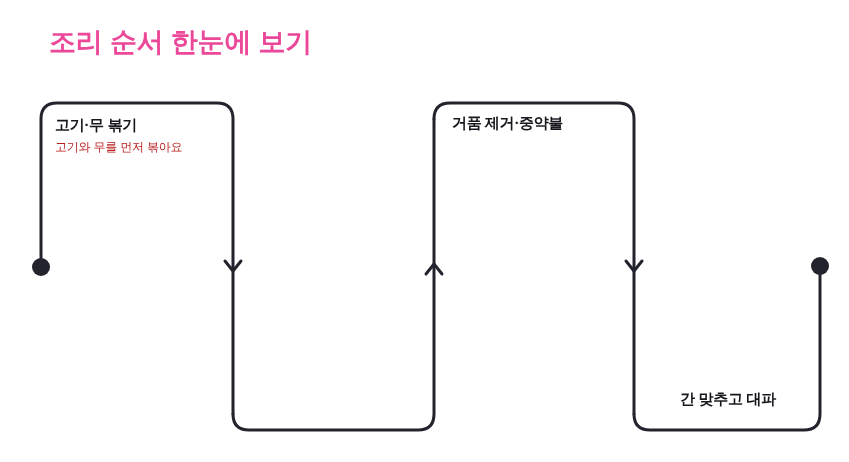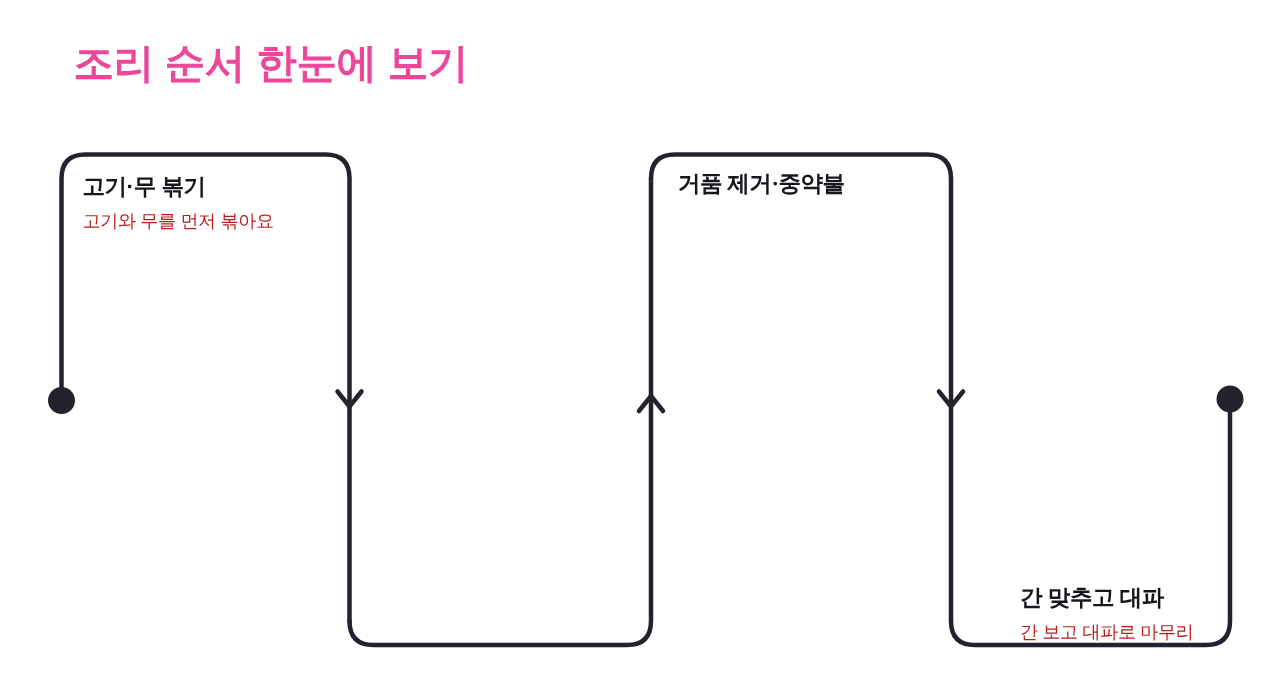--- a/index.html
+++ b/index.html
@@ -103,14 +103,13 @@
 
 <div class="step-card" id="step-card-2">
 </div>
 
 <div class="step-card" id="step-card-3">
   <div class="step-title">거품 제거·중약불</div>
 </div>
 
 <div class="step-card" id="step-card-4">
   <div class="step-title">간 맞추고 대파</div>
-  <div class="step-desc">간 보고 대파로 마무리</div>
 </div>
 
 </body></html>

